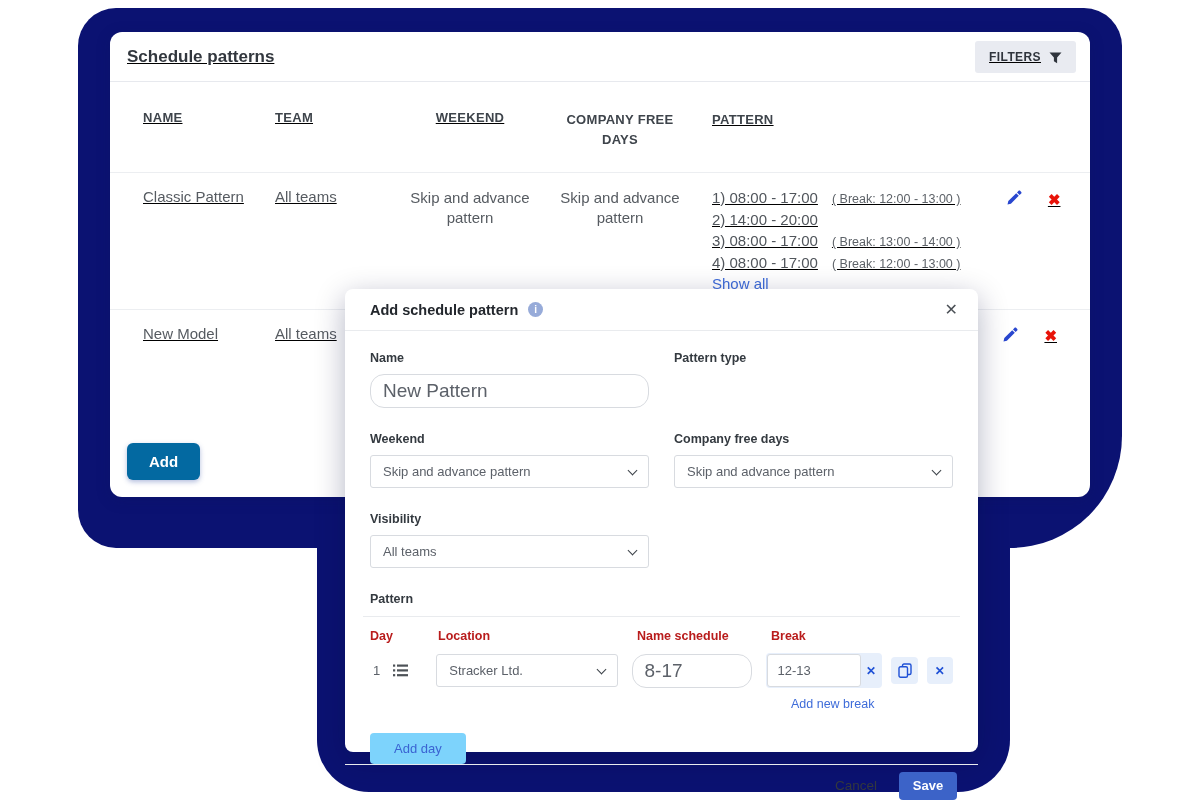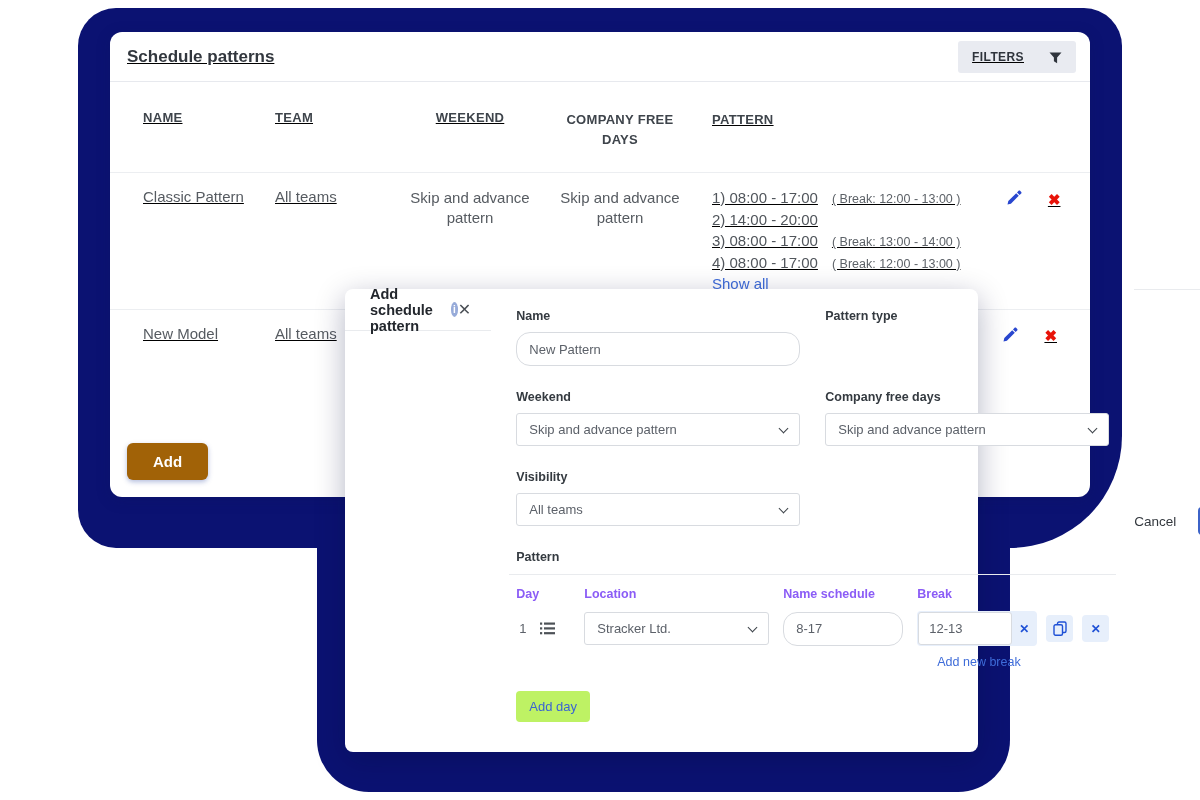--- a/index.html
+++ b/index.html
@@ -11,21 +11,21 @@
             background:#0b1272; border-radius:38px 38px 112px 38px; }
   .navy-b { position:absolute; left:317px; top:430px; width:693px; height:362px;
             background:#0b1272; border-radius:0 0 52px 52px; }
 
   
   .card { position:absolute; left:110px; top:32px; width:980px; height:465px;
           background:#ffffff; border-radius:12px; box-shadow:0 3px 14px rgba(10,18,90,.25);text-decoration:underline; }
   .card-head { height:50px; display:flex; align-items:center; justify-content:space-between;
                padding:0 14px 0 17px; border-bottom:1px solid #e7e9ee; }
   .card-head h1 { font-size:17px; font-weight:bold; color:#32373e; }
-  .filters-btn { display:flex; align-items:flex-end; gap:25px; background:#e9ebf1; border:none;
+  .filters-btn { display:flex; align-items:flex-end; gap:8px; background:#e9ebf1; border:none;
                  border-radius:3px; padding:9px 14px; font-family:inherit; font-size:12px; font-weight:bold;
                  color:#2f343c; letter-spacing:.4px; cursor:pointer; }
   .filters-btn svg { display:block; }
 
   .trow, .thead { display:grid; grid-template-columns:132px 115px 160px 140px 1fr 100px;
                   padding:0 33px; align-items:start; }
   .thead { padding-top:28px; padding-bottom:22px; border-bottom:1px solid #eceef1;
            font-size:13px; font-weight:bold; color:#3e444b; letter-spacing:.3px; }
   .thead .c-weekend, .thead .c-company { text-align:center; }
   .thead .c-company span { display:inline-block; max-width:120px; }
@@ -33,67 +33,67 @@
   .row1 { padding-bottom:14px; border-bottom:1px solid #eceef1; }
   .c-weekend, .c-company { text-align:center; }
   .c-weekend span, .c-company span { display:inline-block; max-width:135px; line-height:20px; }
   .c-pattern { padding-left:22px; line-height:20.5px; white-space:nowrap; }
   .p-time { font-size:15px; color:#51565c; }
   .p-break { font-size:12.5px; color:#5d6268; margin-left:14px; }
   .show-all { color:#3e6cd9; cursor:pointer; font-size:15px; }
   .c-icons { display:flex; justify-content:flex-end; gap:26px; padding-top:2px; }
   .icon-btn { background:none; border:none; cursor:pointer; padding:0; line-height:1; }
   .del-x { color:#e81309; font-size:15px; font-weight:bold; }
-  .add-btn { position:absolute; left:17px; bottom:17px; width:81px; height:37px; background:#a16207;
+  .add-btn { position:absolute; left:17px; bottom:17px; width:73px; height:37px; background:#0369a1;
              color:#fff; font-family:inherit; font-size:15px; font-weight:bold; border:none;
              border-radius:6px; cursor:pointer; box-shadow:0 2px 5px rgba(40,70,160,.35); }
 
   
   .modal { position:absolute; left:345px; top:289px; width:633px; height:463px; background:#fff;
-           border-radius:8px; box-shadow:0 8px 30px rgba(5,10,60,.30); display:flex; flex-direction:row; }
+           border-radius:8px; box-shadow:0 8px 30px rgba(5,10,60,.30); display:flex; flex-direction:column; }
   .m-head { height:42px; flex:0 0 42px; display:flex; align-items:center; padding:0 20px 0 25px;
             border-bottom:1px solid #e9ebee; }
   .m-head h2 { font-size:14.5px; font-weight:bold; color:#23272d; }
   .info-dot { width:15px; height:15px; border-radius:50%; background:#97abd9; color:#fff; font-size:10px;
               font-weight:bold; display:inline-flex; align-items:center; justify-content:center;
               margin-left:10px; cursor:pointer; }
   .m-close { margin-left:auto; background:none; border:none; font-size:16px; color:#4a4f55; cursor:pointer; }
   .m-body { padding:20px 25px 0 25px; flex:1; }
   .fgrid { display:grid; grid-template-columns:1fr 1fr; column-gap:25px; row-gap:24px; }
   .field label { display:block; font-size:12.5px; font-weight:bold; color:#343a40; margin-bottom:9px; }
   .tinput { width:100%; height:33px; border:1px solid #d8dbe0; border-radius:14px; padding:16px 12px;
-            font-family:inherit; font-size:13px; color:#5c6169; background:#fff; }
+            font-family:inherit; font-size:19px; color:#5c6169; background:#fff; }
   .sel { position:relative; width:100%; height:33px; border:1px solid #d8dbe0; border-radius:3px;
          display:flex; align-items:center; padding:0 30px 0 12px; font-size:13px; color:#5c6169;
          cursor:pointer; background:#fff; }
   .chev { position:absolute; right:12px; top:11px; width:7px; height:7px;
           border-right:1.6px solid #3c4248; border-bottom:1.6px solid #3c4248; transform:rotate(45deg); }
 
   .pattern-label { font-size:12.5px; font-weight:bold; color:#343a40; margin:24px 0 10px 0; }
   .p-divider { height:1px; background:#e9ebee; margin:0 -7px 12px -7px; }
   .prow-head, .prow { display:flex; align-items:center; }
-  .prow-head { font-size:12.5px; font-weight:bold; color:#8b5cf6; margin-bottom:10px; }
+  .prow-head { font-size:12.5px; font-weight:bold; color:#b91c1c; margin-bottom:10px; }
   .ph-day { width:68px; } .ph-loc { width:199px; } .ph-work { width:134px; } .ph-break { width:120px; }
   .pr-day { width:24px; font-size:13px; color:#5c6169; padding-left:3px; }
   .pr-handle { width:44px; cursor:grab; }
   .pr-handle svg { display:block; }
   .loc-sel { width:185px; margin-right:14px;text-align:center; }
   .work-inp { width:120px; margin-right:14px; }
   .break-group { display:flex; align-items:center; background:#e7effb; border-radius:4px; width:120px;
                  height:35px; padding:1px; }
   .break-inp { width:94px; height:33px; border:1px solid #d8dbe0; border-radius:3px; padding:0 10px;
                font-family:inherit; font-size:13px; color:#5c6169; }
   .mini-x { background:none; border:none; color:#1f51d6; font-size:12px; font-weight:bold;
             cursor:pointer; margin:0 auto; }
   .sq-btn { width:27px; height:27px; background:#e7effb; border:none; border-radius:4px; cursor:pointer;
             display:flex; align-items:center; justify-content:center; margin-left:9px; }
   .sq-btn .x { color:#1f51d6; font-size:12px; font-weight:bold; }
   .add-break { display:block; margin:9px 0 0 421px; font-size:12.5px; color:#3e6cd9; cursor:pointer; }
-  .add-day { margin-top:22px; background:#bef264; color:#3a63d2; border:none; border-radius:4px;
-             padding:8px 13px; font-family:inherit; font-size:13px; cursor:pointer; }
+  .add-day { margin-top:22px; background:#7dd3fc; color:#3a63d2; border:none; border-radius:4px;
+             padding:8px 24px; font-family:inherit; font-size:13px; cursor:pointer; }
   .m-foot { flex:0 0 42px; border-top:1px solid #e9ebee; display:flex; align-items:center;
             justify-content:flex-end; gap:22px; padding-right:21px; }
   .cancel-btn { background:none; border:none; font-family:inherit; font-size:13.5px; color:#33383e; cursor:pointer; }
   .save-btn { width:58px; height:28px; background:#3c63c8; border:none; border-radius:4px; color:#ffffff;
               font-family:inherit; font-size:13px; font-weight:bold; cursor:pointer; }
 </style>
 </head>
 <body>
 
 <div class="stage">

